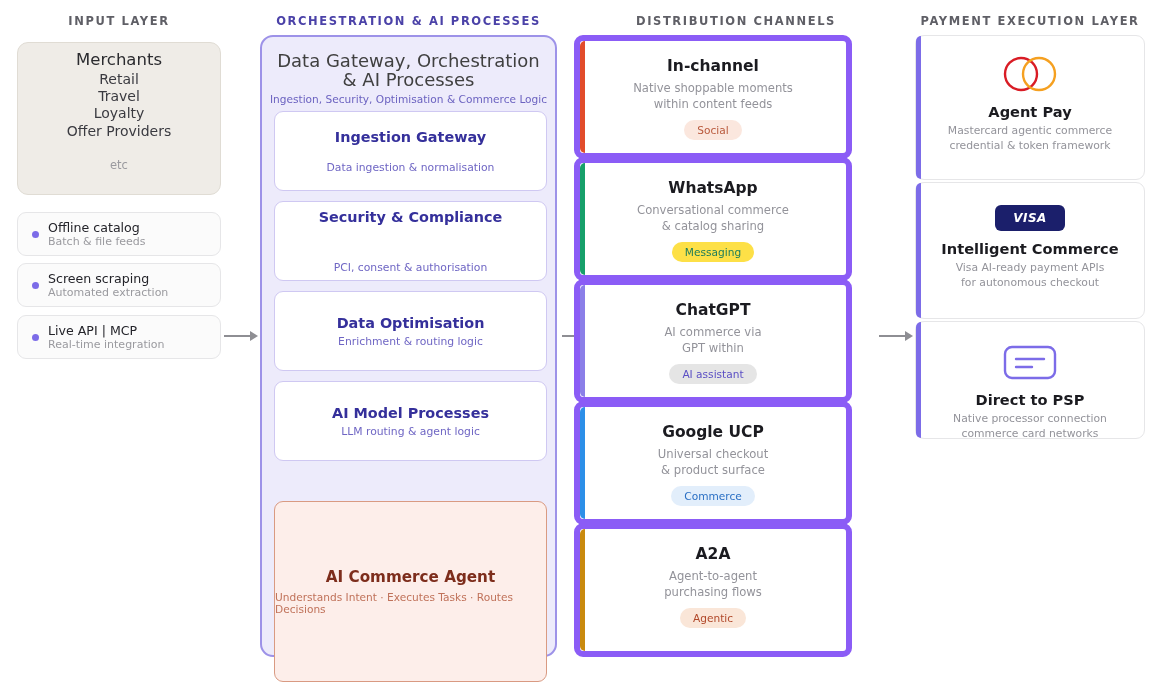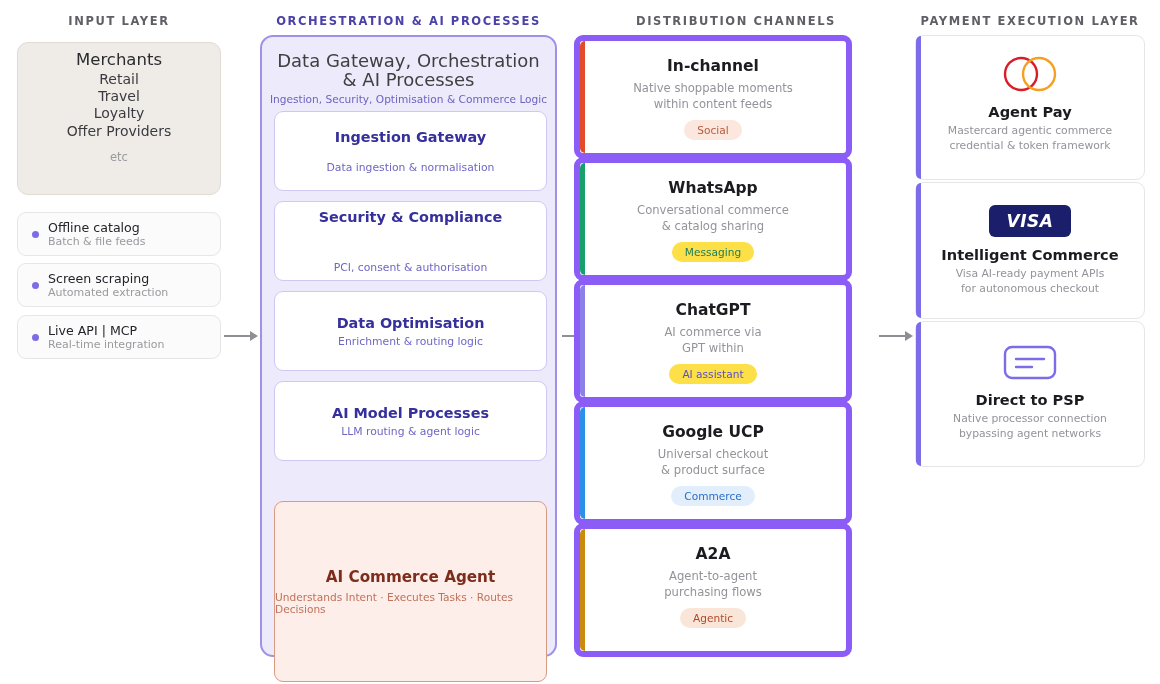--- a/index.html
+++ b/index.html
@@ -29,21 +29,21 @@
     background: #efece7;
     border: 1px solid #e0dcd4;
     border-radius: 11px;
     display: flex; flex-direction: column;
     align-items: center; padding-top: 7px;
   }
   .merchants-title {
     font-size: 16.5px; color: #2b2b2f; margin-bottom: 2px;
   }
   .merchants-item { font-size: 14px; color: #3a3a40; line-height: 17.2px; }
-  .merchants-etc { font-size: 11.5px; color: #9a9a9f; margin-top: 10px; }
+  .merchants-etc { font-size: 11.5px; color: #9a9a9f; margin-top: 18px; }
 
   .input-card {
     position: absolute; left: 17px; width: 204px; height: 44px;
     background: #fbfbfb;
     border: 1px solid #e6e6e8;
     border-radius: 9px;
     display: flex; align-items: center;
   }
   .dot {
     width: 7px; height: 7px; border-radius: 50%;
@@ -131,21 +131,21 @@
   .pay-title {
     font-size: 14.6px; font-weight: bold; color: #1b1b20; margin-top: 9px;
   }
   .pay-sub {
     font-size: 10.8px; color: #93939a; line-height: 14.8px;
     text-align: center; margin-top: 4px;
   }
   .visa-logo {
     margin-top: 22px; background: #1b1f6b;
     border-radius: 6px; padding: 6px 18px;
-    color: #ffffff; font-size: 17px;
+    color: #ffffff; font-size: 12px;
     font-weight: bold; font-style: italic; letter-spacing: 0.5px;
   }
   .logo-slot { margin-top: 18px; height: 40px; display: flex; align-items: center; }
 
   
   .arrow { position: absolute; height: 10px; }
   .arrow .shaft {
     position: absolute; left: 0; top: 4px; height: 2px;
     width: calc(100% - 7px); background: #8e8e93;
   }
@@ -256,21 +256,21 @@
     <span class="badge" style="background:#fde047; color:#1d7d5b;">Messaging</span>
   </div>
 
   <div class="chan-card" style="top:279px; height:124px;">
     <span class="chan-accent" style="background:#8b7fe8;"></span>
     <span class="chan-title">ChatGPT</span>
     <span class="chan-sub">
       <span>AI commerce via</span><br>
       <span>GPT within</span>
     </span>
-    <span class="badge" style="background:#fde047; color:#5b4fc4;">AI assistant</span>
+    <span class="badge" style="background:#e5e5e5; color:#5b4fc4;">AI assistant</span>
   </div>
 
   <div class="chan-card" style="top:401px; height:124px;">
     <span class="chan-accent" style="background:#2c8fe8;"></span>
     <span class="chan-title">Google UCP</span>
     <span class="chan-sub">
       <span>Universal checkout</span><br>
       <span>&amp; product surface</span>
     </span>
     <span class="badge" style="background:#e2eefb; color:#2a6fc4;">Commerce</span>
@@ -309,29 +309,29 @@
   <div class="pay-card" style="top:182px; height:137px;">
     <span class="pay-accent"></span>
     <span class="visa-logo">VISA</span>
     <span class="pay-title">Intelligent Commerce</span>
     <span class="pay-sub">
       <span>Visa AI-ready payment APIs</span><br>
       <span>for autonomous checkout</span>
     </span>
   </div>
 
-  <div class="pay-card" style="top:321px; height:146px;">
+  <div class="pay-card" style="top:321px; height:118px;">
     <span class="pay-accent"></span>
     <span class="logo-slot" style="margin-top:20px;">
       <svg width="56" height="40" viewBox="0 0 56 40">
         <rect x="3" y="5" width="50" height="31" rx="7" ry="7" fill="none" stroke="#7c6ce8" stroke-width="2.4"></rect>
         <line x1="14" y1="17" x2="42" y2="17" stroke="#7c6ce8" stroke-width="2.4" stroke-linecap="round"></line>
         <line x1="14" y1="25" x2="30" y2="25" stroke="#7c6ce8" stroke-width="2.4" stroke-linecap="round"></line>
       </svg>
     </span>
     <span class="pay-title">Direct to PSP</span>
     <span class="pay-sub">
       <span>Native processor connection</span><br>
-      <span>bypassing agent networks</span>
+      <span>commerce card networks</span>
     </span>
   </div>
 
 </div>
 
 </body></html>

